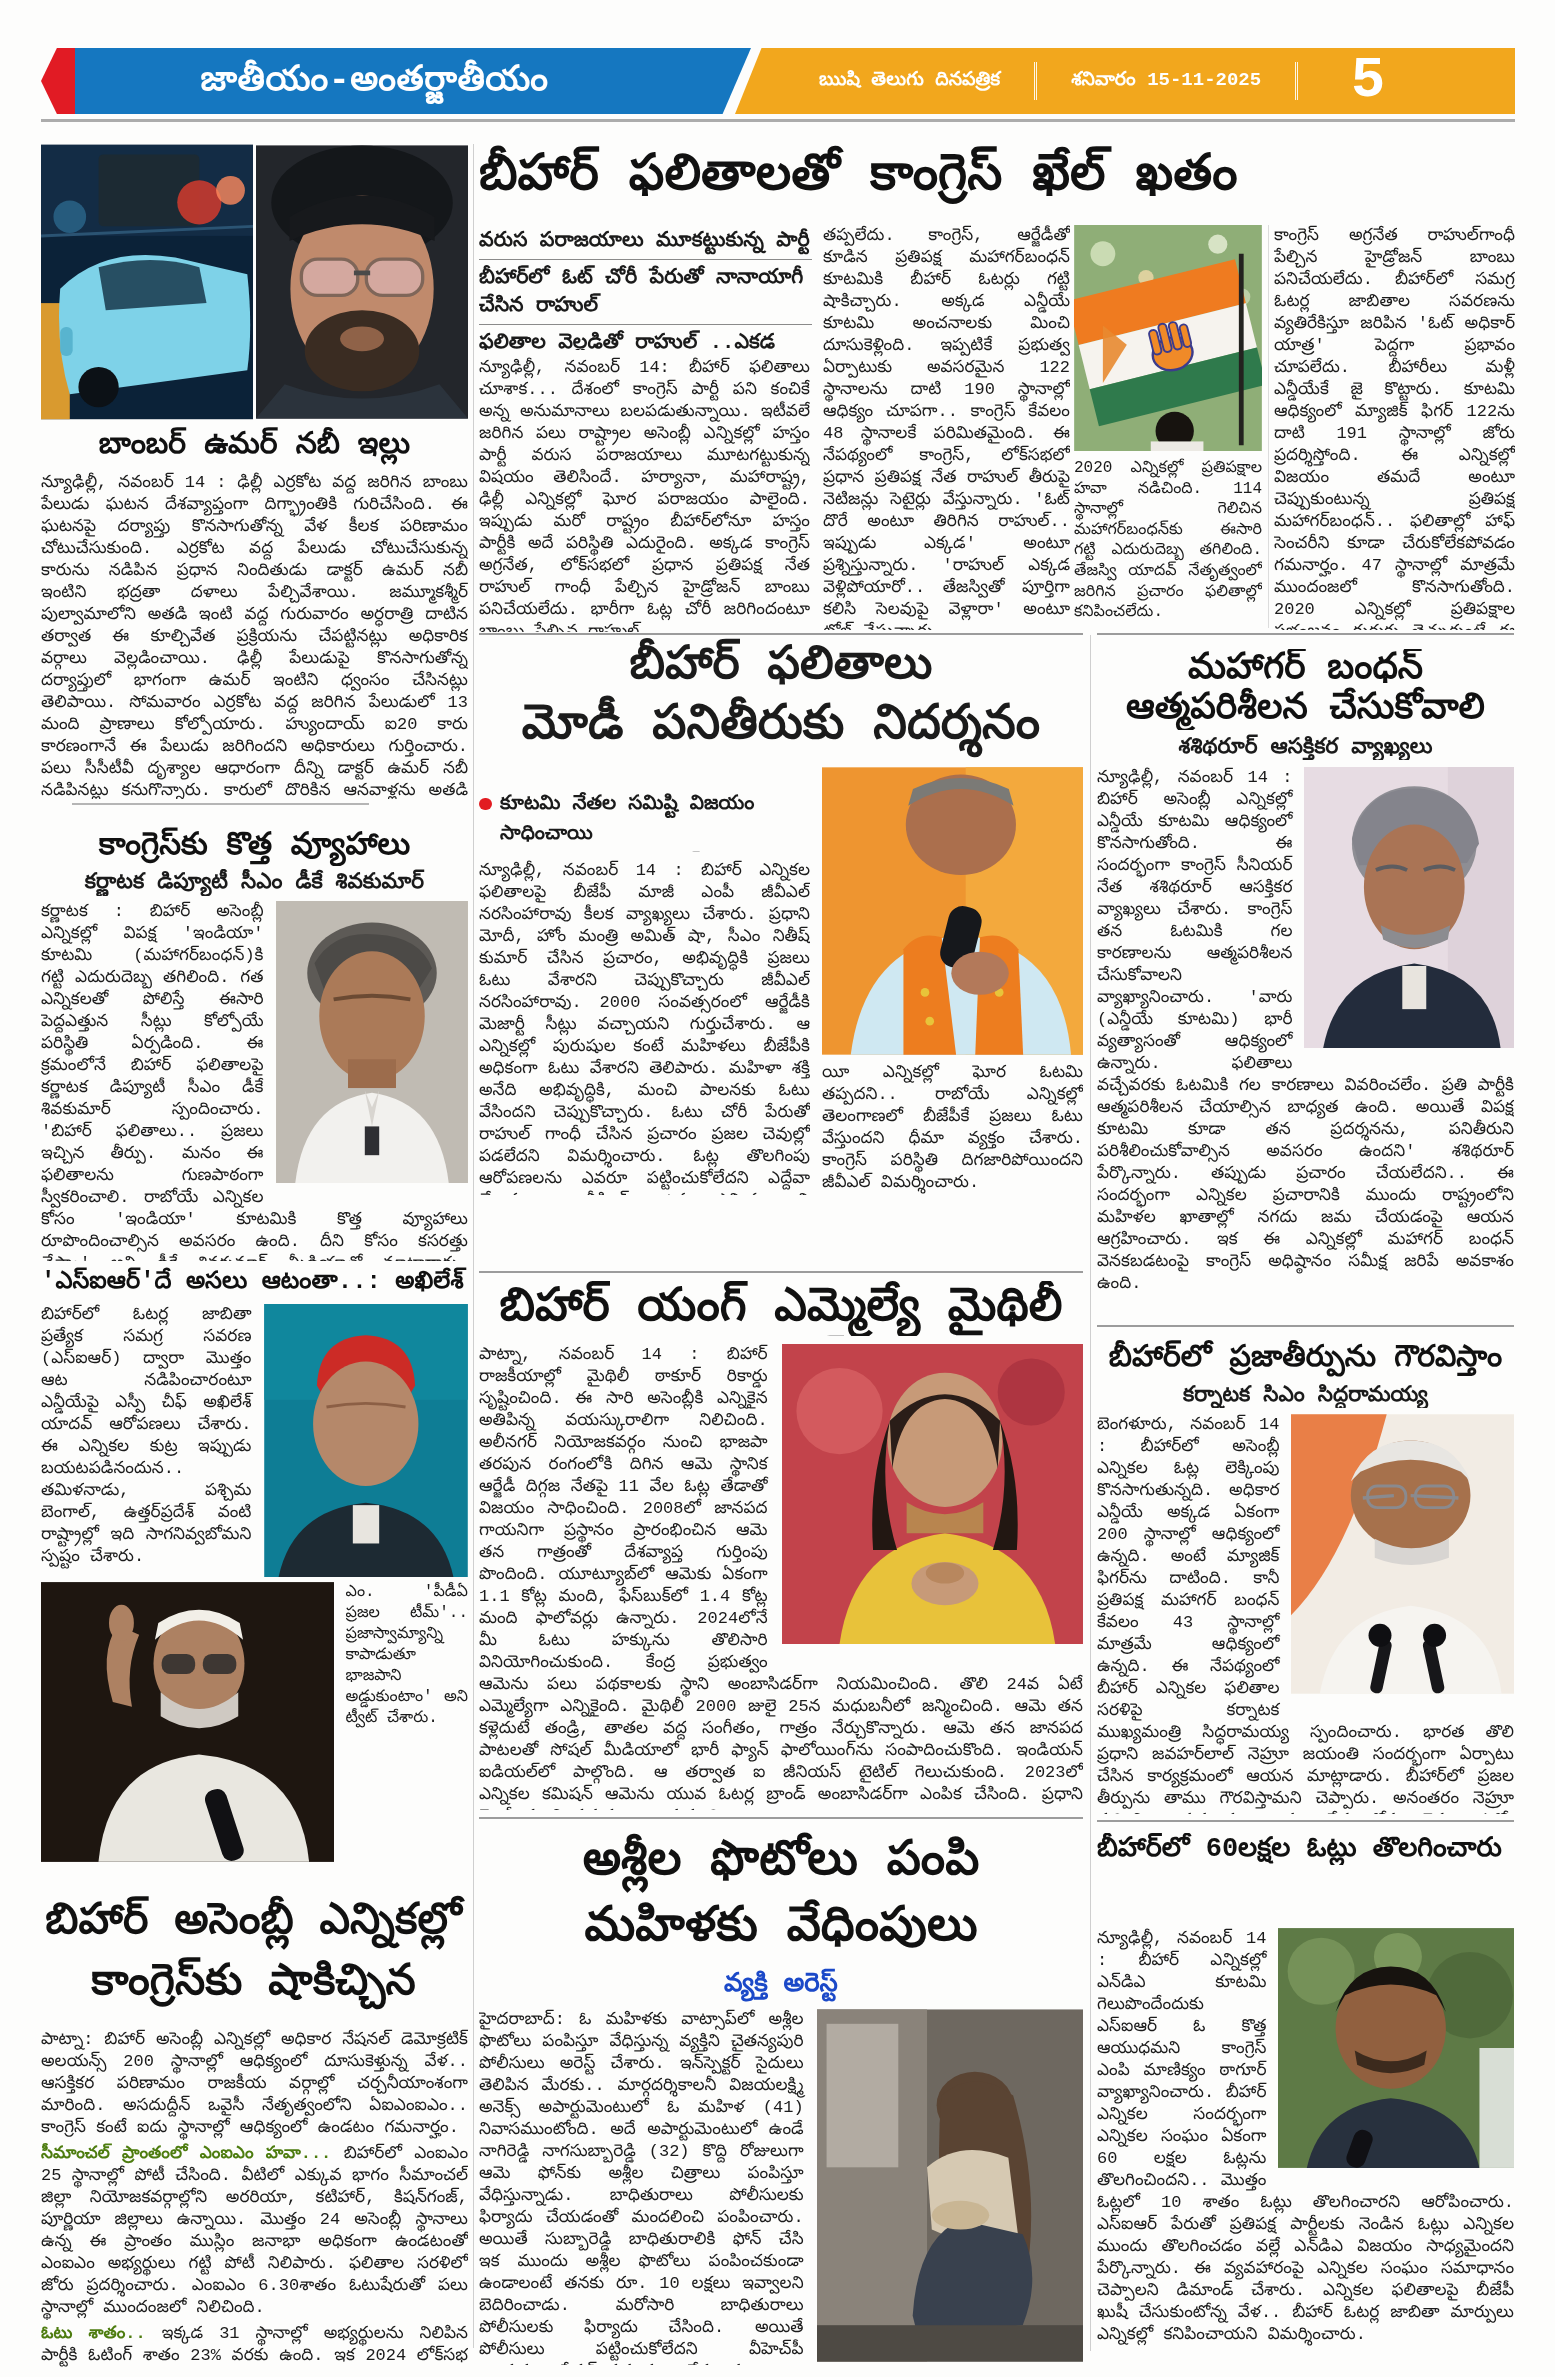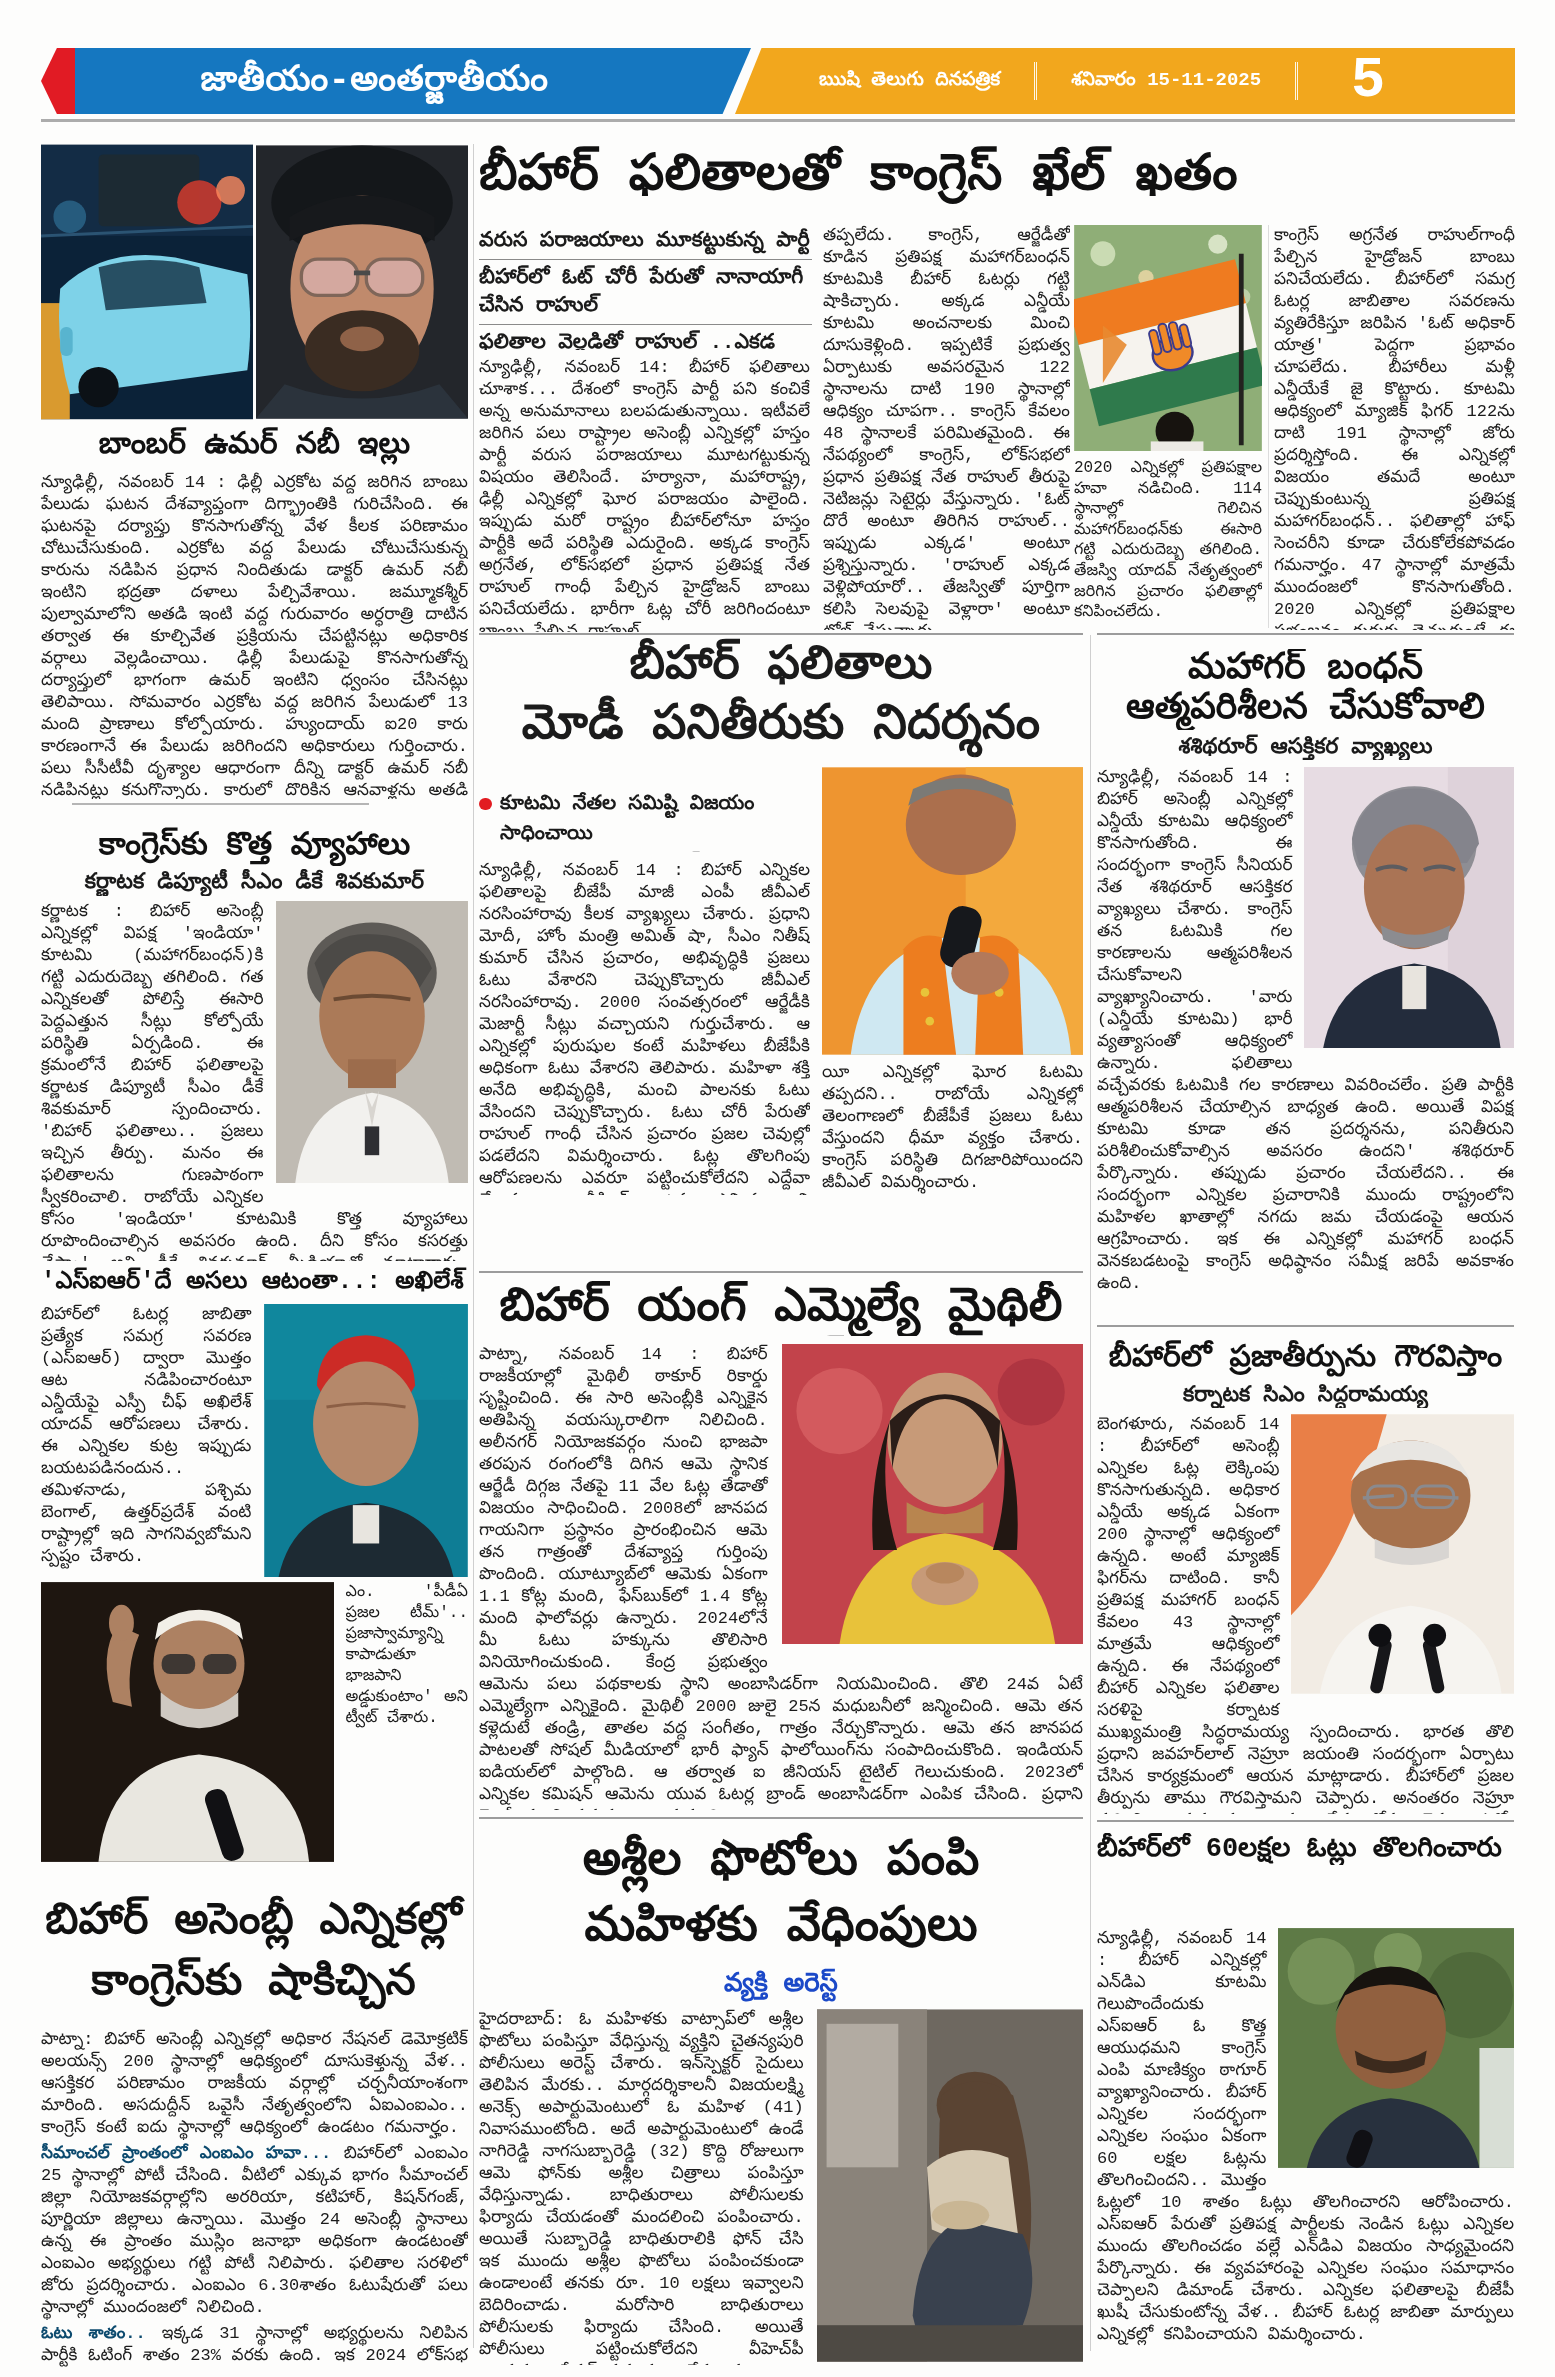--- a/index.html
+++ b/index.html
@@ -29,21 +29,21 @@
   .vl1{left:473px;top:144px;height:2204px;}
   .vl2{left:1090px;top:635px;height:1716px;}
   .vl3{left:1268px;top:225px;height:403px;background:#dcdcdc;width:0.5px;}
 
   .hdiv{position:absolute;height:2.4px;background:#9c9c9c;}
 
   
   .body-txt{font-size:17px;line-height:22px;text-align:justify;overflow:hidden;}
   .body-sm{font-size:16px;line-height:20.6px;text-align:justify;overflow:hidden;}
   .dateline{font-weight:800;}
-  .redlead{color:#0c4a6e;font-weight:800;}
+  .redlead{color:#4d7c0f;font-weight:800;}
   .abs{position:absolute;overflow:hidden;}
   .hd{font-weight:800;color:#111;}
   .ctr{text-align:center;}
   p{margin:0 0 3.8px 0;}
 
   
   .ph-duo{left:41px;top:144px;width:427px;height:276px;display:flex;gap:2.9px;}
   .h-bomber{left:41px;top:424px;width:427px;height:42px;font-size:30px;line-height:42px;}
   .b-bomber{left:41px;top:472px;width:427px;height:327px;}
   .rl1{left:72px;top:803px;width:297px;height:1.9px;background:#b5b5b5;}

